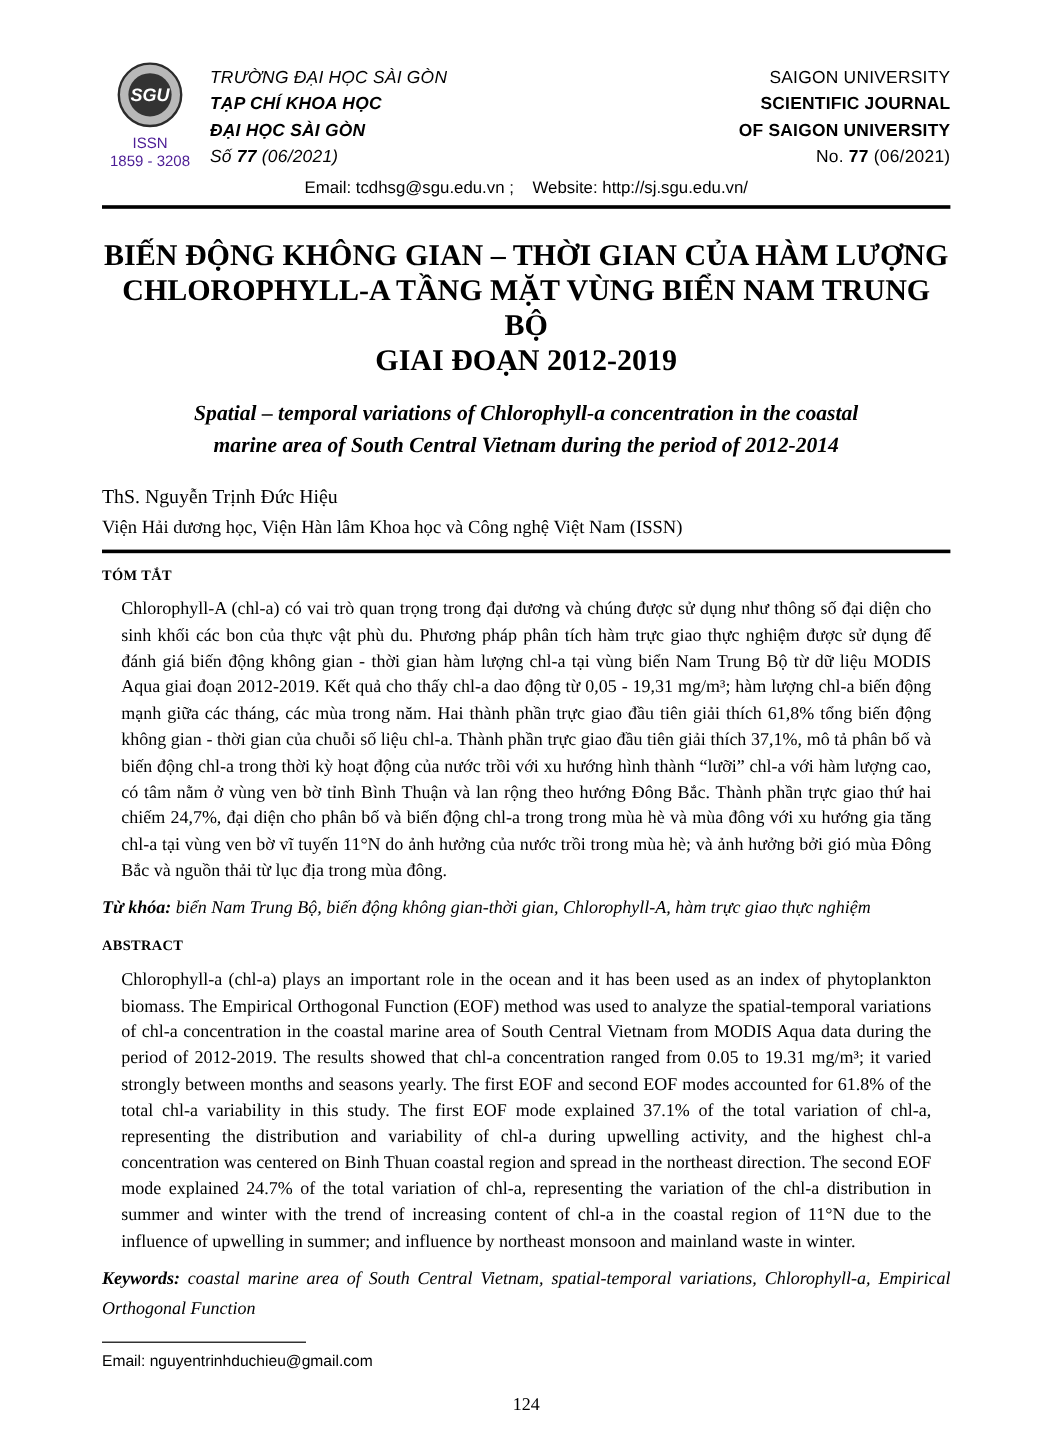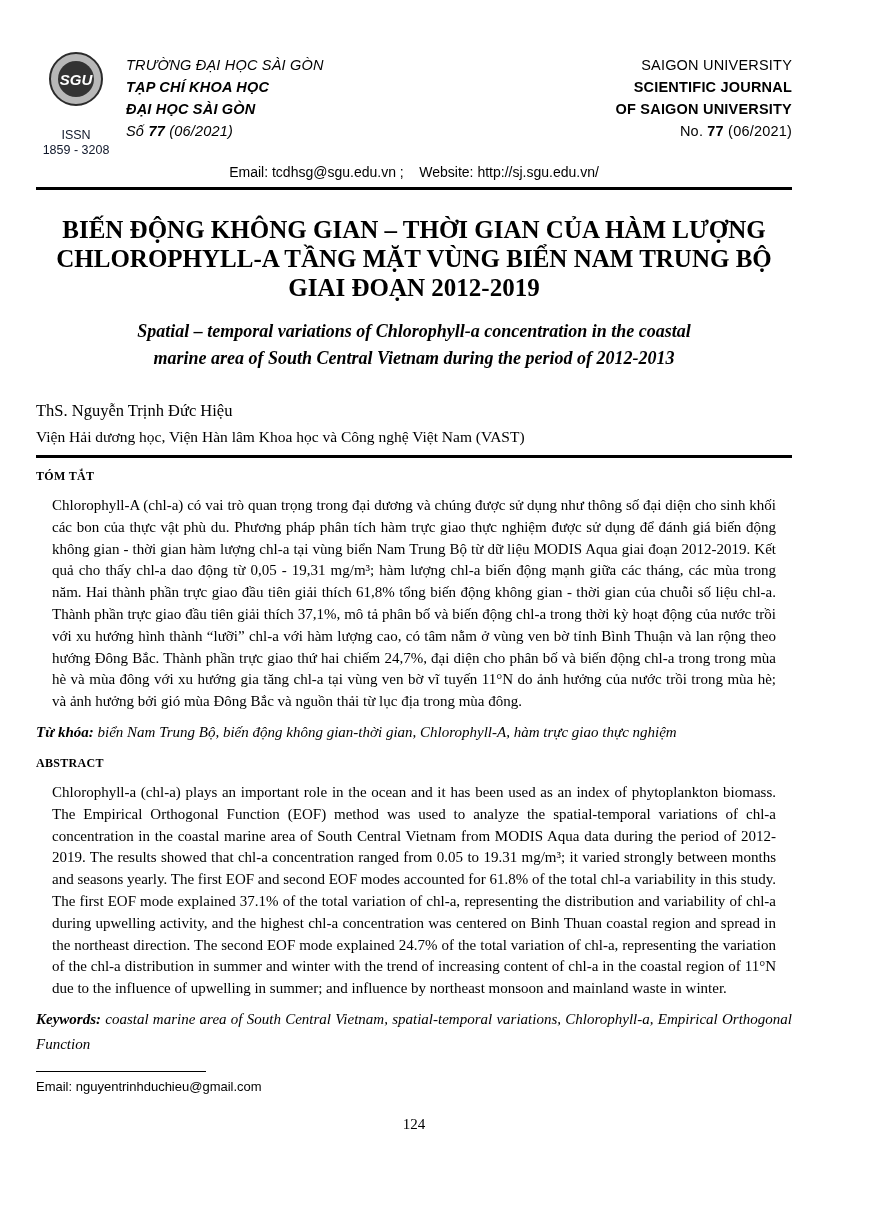--- a/index.html
+++ b/index.html
@@ -4,42 +4,42 @@
 <style>
   * { box-sizing: border-box; }
   html, body { margin: 0; padding: 0; background: #ffffff; }
   .page {
     position: relative;
     width: 875px;
     height: 1212px;
     margin: 0 auto;
     background: #ffffff;
     color: #000;
-    padding: 52px 83px 0 36px;
+    padding: 52px 83px 0 85px;
     font-family: "Liberation Serif", serif;
     overflow: hidden;
   }
 
   
   .journal-header { display: flex; justify-content: space-between; align-items: flex-start; }
   .header-left { display: flex; gap: 10px; }
   .logo-block { width: 80px; text-align: center; flex: 0 0 auto; }
   .logo-circle {
     width: 54px; height: 54px; border-radius: 50%;
     background: #b8b8b8; border: 2px solid #2b2b2b;
     position: relative; margin: 0 auto;
   }
   .logo-inner {
     position: absolute; inset: 7px; border-radius: 50%;
     background: #333333; color: #ffffff;
     display: flex; align-items: center; justify-content: center;
     font-family: "Liberation Sans", sans-serif;
     font-weight: bold; font-style: italic; font-size: 15px;
   }
-  .issn { font-family: "Liberation Sans", sans-serif; color: #0f172a; font-size: 12.5px; line-height: 15px; margin-top: 22px; }
+  .issn { font-family: "Liberation Sans", sans-serif; color: #4c1d95; font-size: 12.5px; line-height: 15px; margin-top: 6px; }
 
   .header-left-text, .header-right {
     font-family: "Liberation Sans", sans-serif;
     font-size: 14.5px; line-height: 22px; letter-spacing: 0.2px;
   }
   .header-left-text { padding-top: 2px; font-style: italic; }
   .header-right { text-align: right; padding-top: 2px; }
   .hdr-bold { font-weight: bold; }
   .issue-number { font-weight: bold; }
 
@@ -48,21 +48,21 @@
     font-family: "Liberation Sans", sans-serif;
     font-size: 14px; line-height: 20px;
     margin-top: 4px; white-space: pre-wrap;
   }
   .rule-thick { border: none; border-top: 3px solid #000; margin: 5px 0 0 0; }
 
   
   .vn-title { margin: 25px 0 0; text-align: center; font-size: 25px; line-height: 29px; font-weight: bold; }
   .en-title { margin: 16px 0 0; text-align: center; font-size: 18px; line-height: 27px; font-weight: bold; font-style: italic; }
 
-  .author { margin-top: 28px; font-size: 16.5px; line-height: 22px; }
+  .author { margin-top: 18px; font-size: 16.5px; line-height: 22px; }
   .affiliation { margin-top: 5px; font-size: 15.5px; line-height: 20px; }
 
   .rule-mid { border: none; border-top: 3px solid #000; margin: 8px 0 0 0; }
 
   
   .section-heading { margin: 8px 0 0; font-size: 12px; line-height: 20px; font-weight: bold; letter-spacing: 0.3px; }
   .abstract { margin: 9px 16px 0; font-size: 15px; line-height: 21.8px; text-align: justify; }
   .keywords { margin: 7px 0 0; font-size: 15px; line-height: 25px; font-style: italic; text-align: justify; }
   .kw-label { font-weight: bold; }
 
@@ -108,25 +108,25 @@
   <hr class="rule-thick">
 
   <h1 class="vn-title">
     <div>BIẾN ĐỘNG KHÔNG GIAN – THỜI GIAN CỦA HÀM LƯỢNG</div>
     <div>CHLOROPHYLL-A TẦNG MẶT VÙNG BIỂN NAM TRUNG BỘ</div>
     <div>GIAI ĐOẠN 2012-2019</div>
   </h1>
 
   <h2 class="en-title">
     <div>Spatial – temporal variations of Chlorophyll-a concentration in the coastal</div>
-    <div>marine area of South Central Vietnam during the period of 2012-2013</div>
+    <div>marine area of South Central Vietnam during the period of 2012-2014</div>
   </h2>
 
   <div class="author">ThS. Nguyễn Trịnh Đức Hiệu</div>
-  <div class="affiliation">Viện Hải dương học, Viện Hàn lâm Khoa học và Công nghệ Việt Nam (VAST)</div>
+  <div class="affiliation">Viện Hải dương học, Viện Hàn lâm Khoa học và Công nghệ Việt Nam (ISSN)</div>
 
   <hr class="rule-mid">
 
   <h3 class="section-heading">TÓM TẮT</h3>
   <p class="abstract">Chlorophyll-A (chl-a) có vai trò quan trọng trong đại dương và chúng được sử dụng như thông số đại diện cho sinh khối các bon của thực vật phù du. Phương pháp phân tích hàm trực giao thực nghiệm được sử dụng để đánh giá biến động không gian - thời gian hàm lượng chl-a tại vùng biển Nam Trung Bộ từ dữ liệu MODIS Aqua giai đoạn 2012-2019. Kết quả cho thấy chl-a dao động từ 0,05 - 19,31 mg/m³; hàm lượng chl-a biến động mạnh giữa các tháng, các mùa trong năm. Hai thành phần trực giao đầu tiên giải thích 61,8% tổng biến động không gian - thời gian của chuỗi số liệu chl-a. Thành phần trực giao đầu tiên giải thích 37,1%, mô tả phân bố và biến động chl-a trong thời kỳ hoạt động của nước trồi với xu hướng hình thành “lưỡi” chl-a với hàm lượng cao, có tâm nằm ở vùng ven bờ tỉnh Bình Thuận và lan rộng theo hướng Đông Bắc. Thành phần trực giao thứ hai chiếm 24,7%, đại diện cho phân bố và biến động chl-a trong trong mùa hè và mùa đông với xu hướng gia tăng chl-a tại vùng ven bờ vĩ tuyến 11°N do ảnh hưởng của nước trồi trong mùa hè; và ảnh hưởng bởi gió mùa Đông Bắc và nguồn thải từ lục địa trong mùa đông.</p>
 
   <p class="keywords"><span class="kw-label">Từ khóa:</span><span> biển Nam Trung Bộ, biến động không gian-thời gian, Chlorophyll-A, hàm trực giao thực nghiệm</span></p>
 
   <h3 class="section-heading">ABSTRACT</h3>
   <p class="abstract">Chlorophyll-a (chl-a) plays an important role in the ocean and it has been used as an index of phytoplankton biomass. The Empirical Orthogonal Function (EOF) method was used to analyze the spatial-temporal variations of chl-a concentration in the coastal marine area of South Central Vietnam from MODIS Aqua data during the period of 2012-2019. The results showed that chl-a concentration ranged from 0.05 to 19.31 mg/m³; it varied strongly between months and seasons yearly. The first EOF and second EOF modes accounted for 61.8% of the total chl-a variability in this study. The first EOF mode explained 37.1% of the total variation of chl-a, representing the distribution and variability of chl-a during upwelling activity, and the highest chl-a concentration was centered on Binh Thuan coastal region and spread in the northeast direction. The second EOF mode explained 24.7% of the total variation of chl-a, representing the variation of the chl-a distribution in summer and winter with the trend of increasing content of chl-a in the coastal region of 11°N due to the influence of upwelling in summer; and influence by northeast monsoon and mainland waste in winter.</p>

